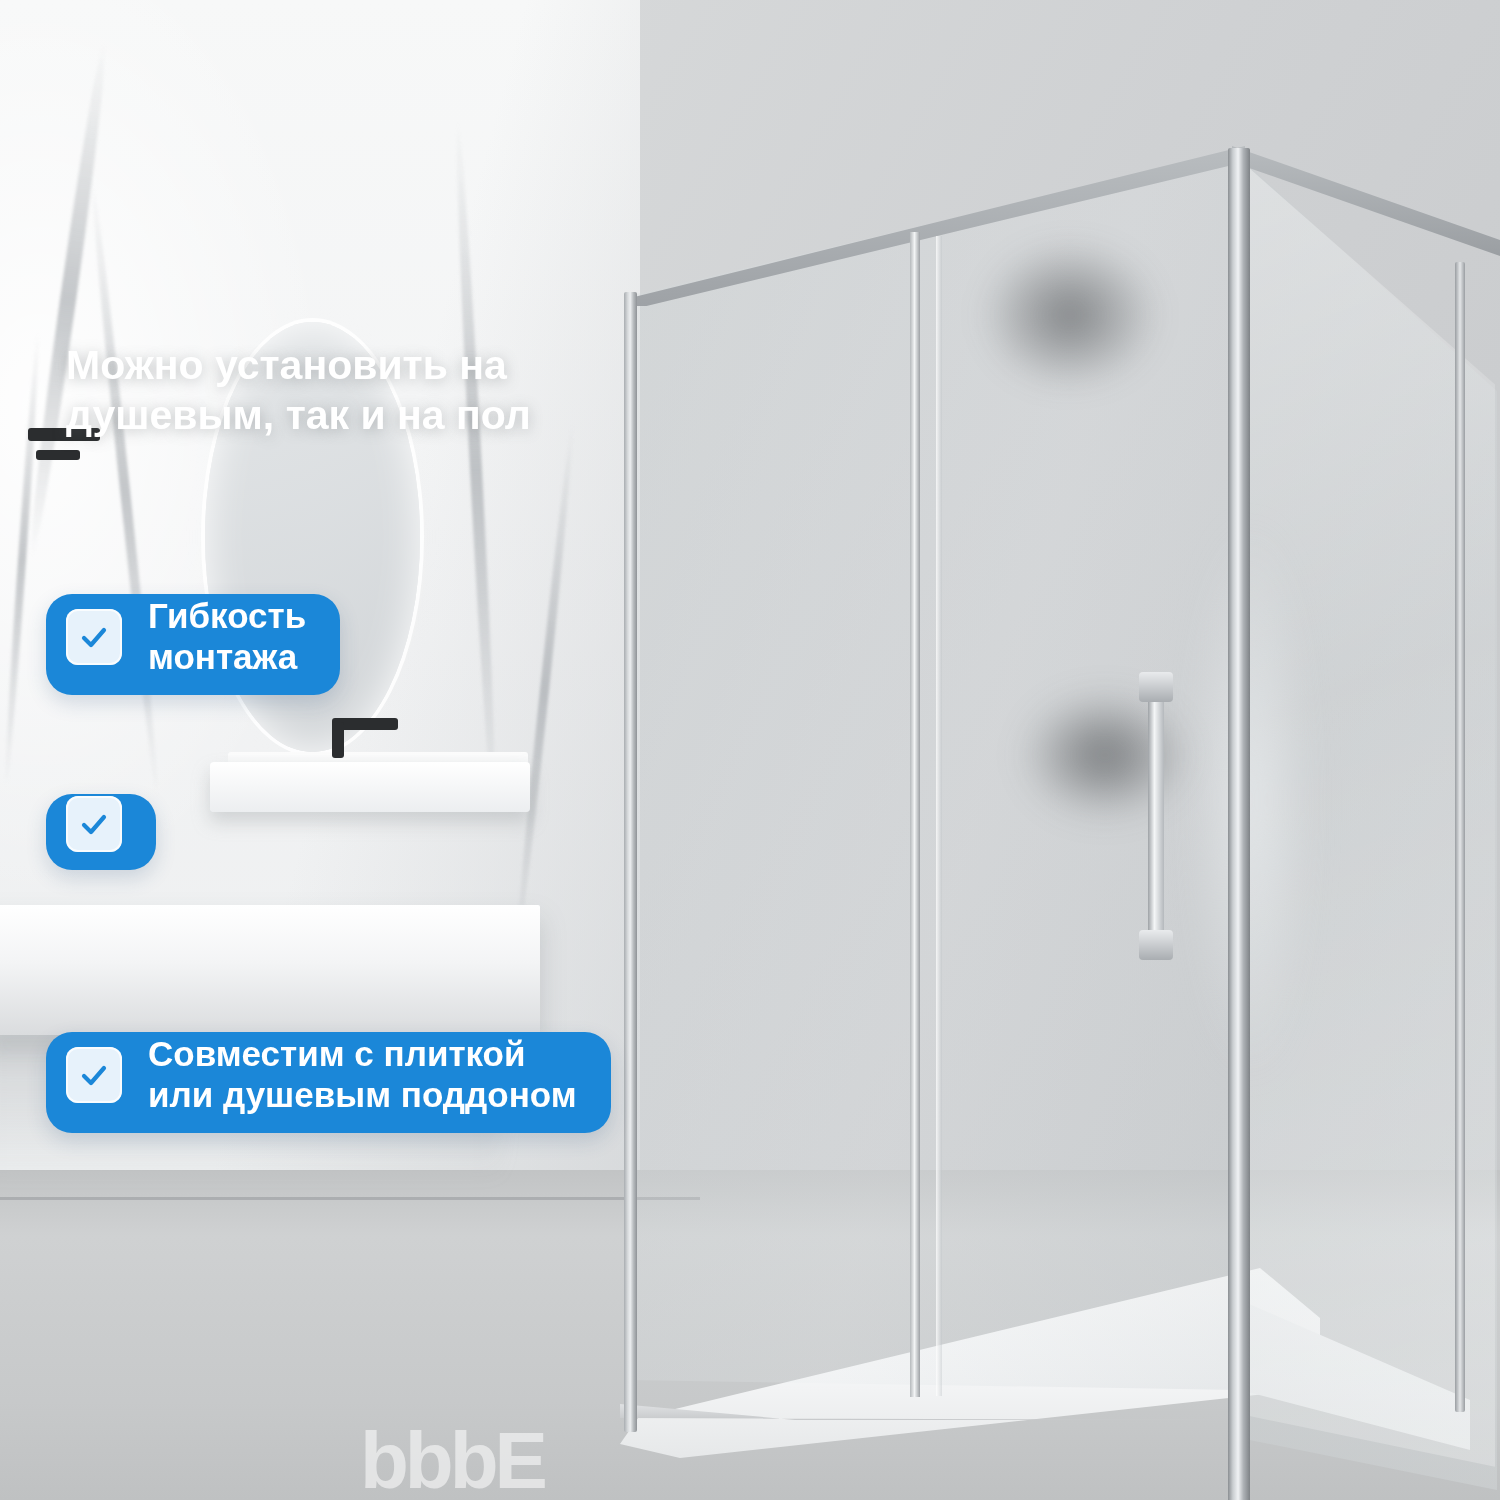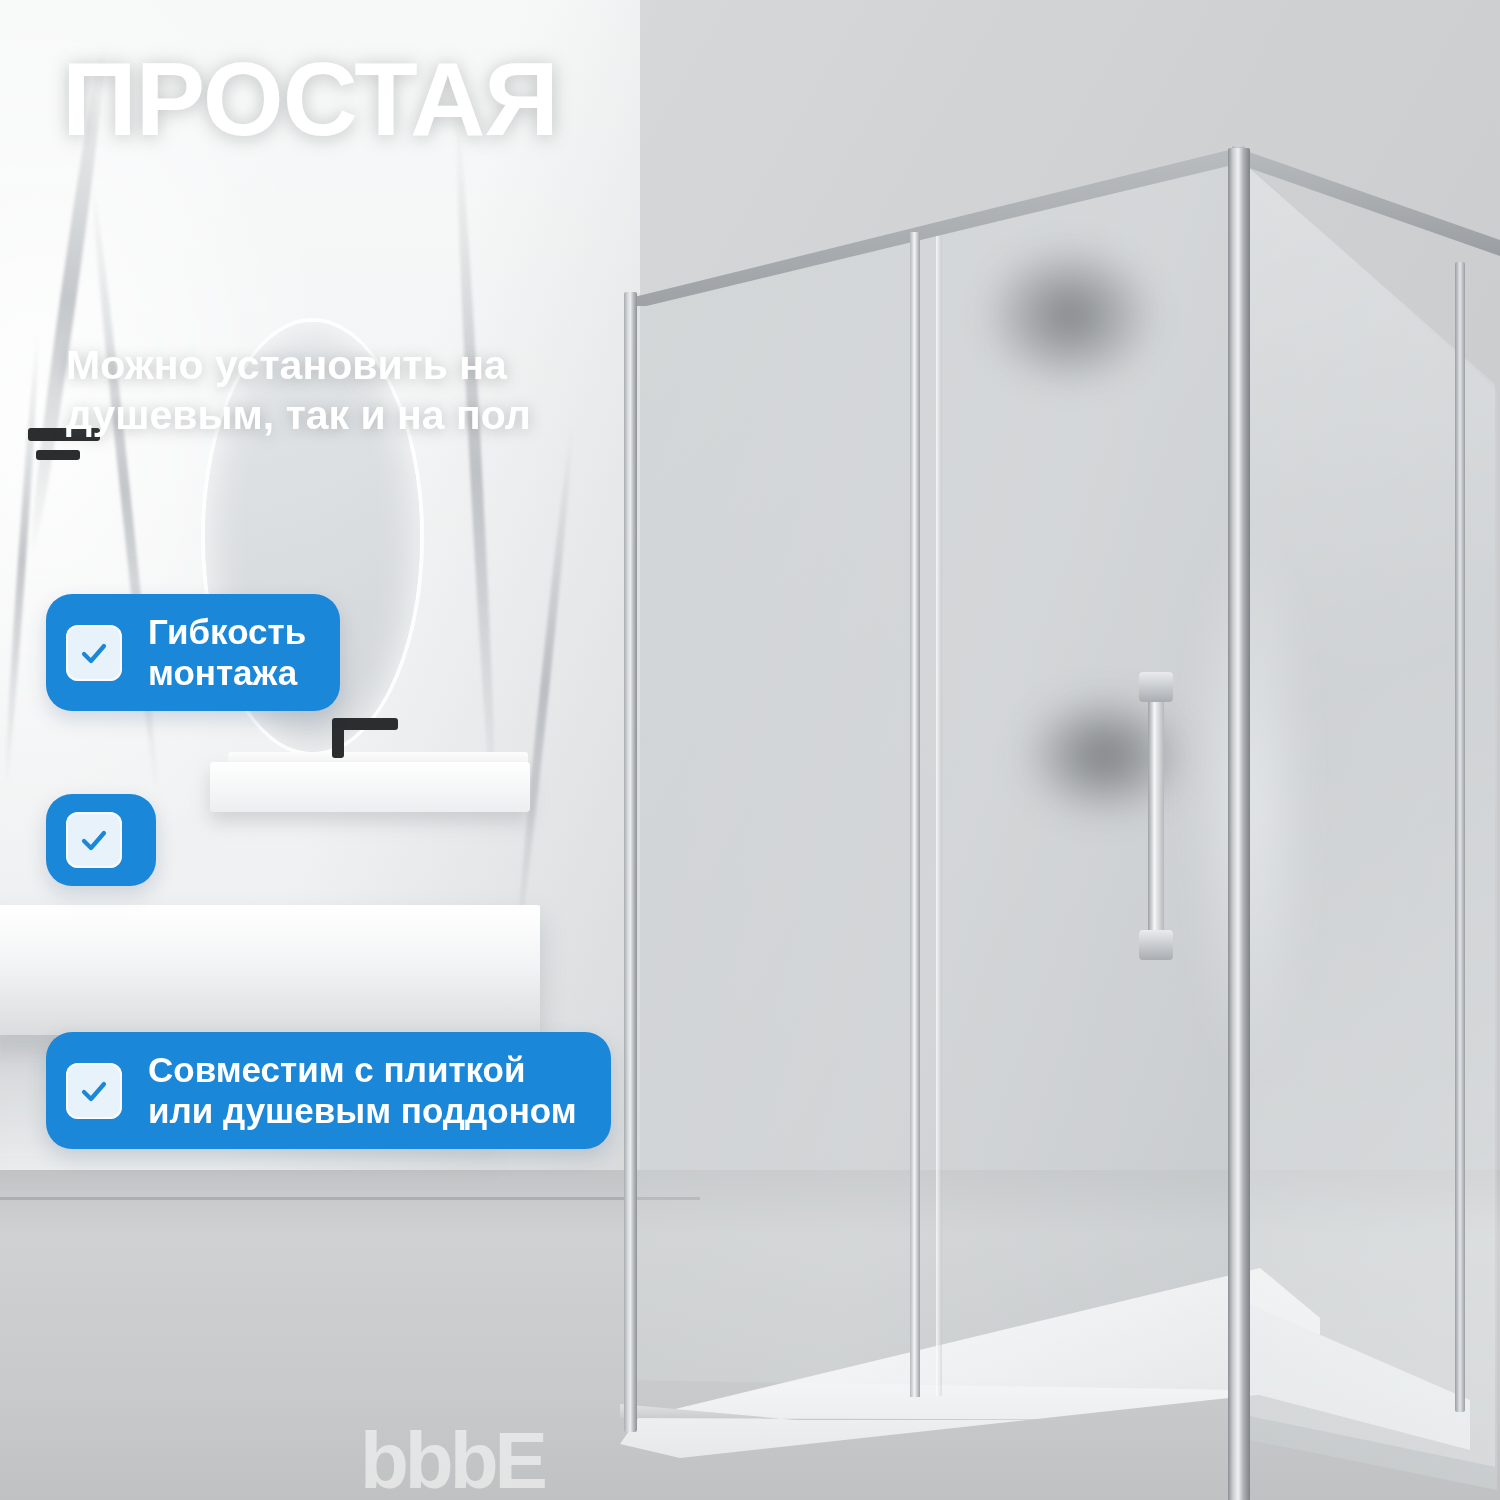--- a/index.html
+++ b/index.html
@@ -222,21 +222,21 @@
     font-size:41px;
     line-height:1.22;
     text-shadow:0 2px 14px rgba(90,94,98,0.35);
   }
 
   .badge {
     position:absolute;
     display:flex; align-items:center; gap:26px;
     background:#1b87d8;
     border-radius:26px;
-    padding:18px 34px 18px 20px;
+    padding:2px 34px 18px 20px;
     box-shadow:0 8px 20px rgba(40,80,120,0.18);
   }
   .badge .tick {
     flex:0 0 auto;
     width:56px; height:56px;
     border-radius:12px;
     background:#e7f2fb;
     display:flex; align-items:center; justify-content:center;
     box-shadow:inset 0 0 0 2px rgba(255,255,255,0.75);
   }
@@ -315,21 +315,20 @@
 
   <div id="door-edge"></div>
   <div id="door-edge2"></div>
 
   <div id="handle"></div>
   <div class="handle-end" id="handle-top"></div>
   <div class="handle-end" id="handle-bottom"></div>
 </div>
 
 <h1 id="headline">
-  <span>ПРОСТАЯ</span>
 </h1>
 
 <p id="subhead">Можно установить на душевым, так и на пол</p>
 
 <div class="badge" id="badge-1">
   <span class="tick">
     <svg width="34" height="34" viewBox="0 0 34 34" aria-hidden="true">
       <path d="M7 18 L14 25 L27 10" fill="none" stroke="#1b87d8" stroke-width="4.2" stroke-linecap="round" stroke-linejoin="round"></path>
     </svg>
   </span>

